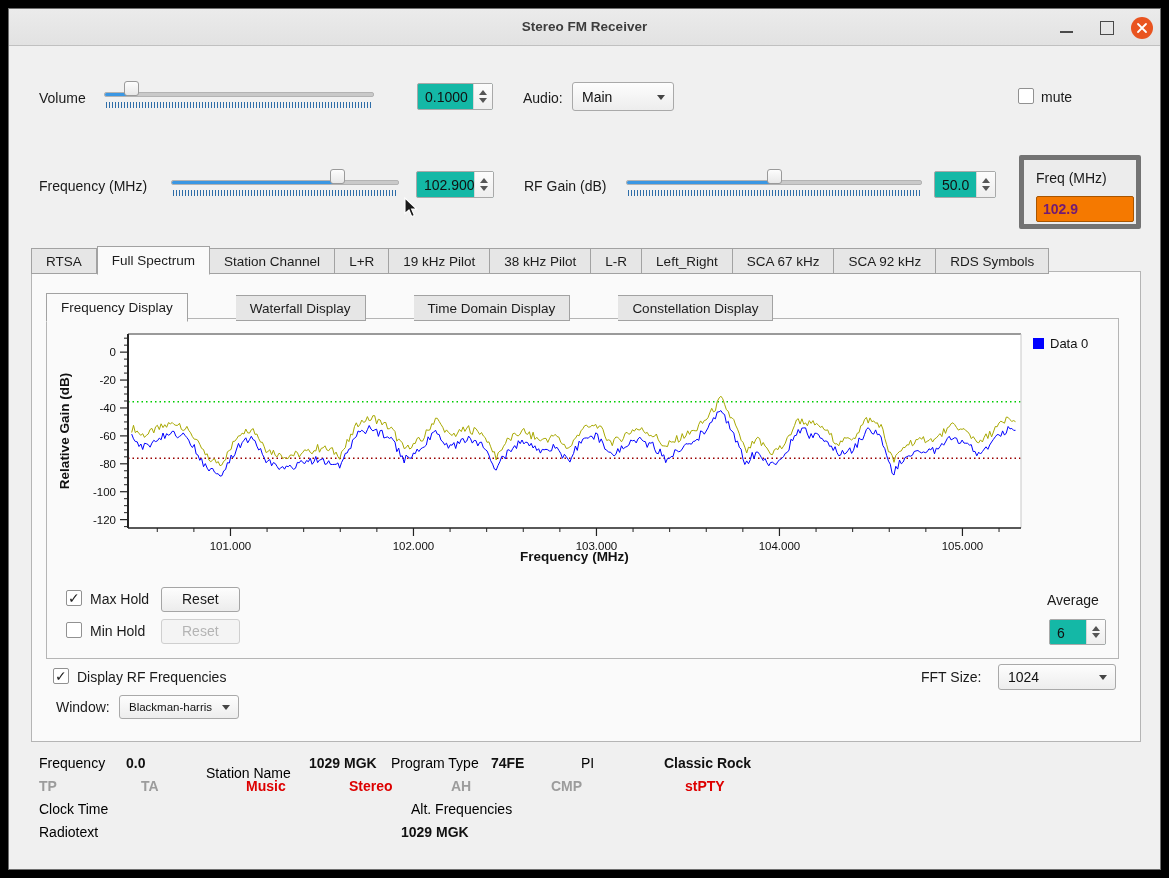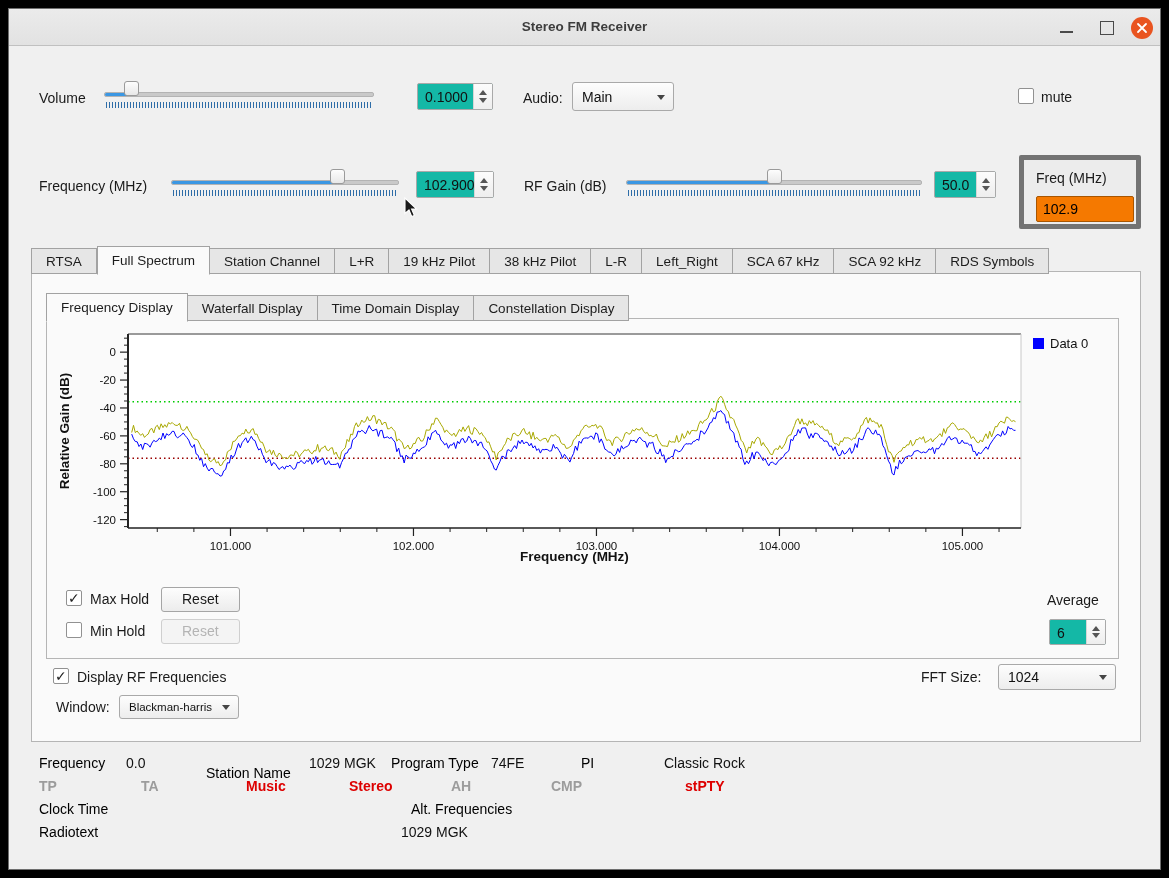--- a/index.html
+++ b/index.html
@@ -34,39 +34,39 @@
   .combo.small .val { font-size:11.5px; }
   .combo .arrow { position:absolute; right:8px; top:50%; margin-top:-2px; width:0; height:0; border-left:4.5px solid transparent; border-right:4.5px solid transparent; border-top:5px solid #444; }
   .checkbox { position:absolute; width:16px; height:16px; background:#fff; border:1px solid #919191; border-radius:2px; }
   .checkbox.checked::after { content:"\2713"; position:absolute; left:1px; top:-1px; font-size:14px; font-weight:bold; color:#222; }
   .btn { position:absolute; height:25px; background:linear-gradient(#fdfdfd,#ececec); border:1px solid #a5a5a5; border-radius:3px; font-size:14px; color:#1a1a1a; text-align:center; line-height:23px; padding:0 20px; }
   .btn.disabled { color:#b4b4b4; border-color:#cfcfcf; background:#f4f4f4; }
 
   
   .freq-panel { position:absolute; left:1010px; top:146px; width:122px; height:74px; background:#ececec; border:5px solid #737373; border-radius:2px; }
   .freq-panel .plabel { position:absolute; left:12px; top:10px; font-size:14px; color:#1a1a1a; }
-  .freq-panel .orange { position:absolute; left:12px; top:36px; width:98px; height:26px; background:#f57900; border:1px solid #a85500; border-radius:2px; font-size:14px; font-weight:normal; color:#000000; line-height:24px; padding-left:6px; }
+  .freq-panel .orange { position:absolute; left:12px; top:36px; width:98px; height:26px; background:#f57900; border:1px solid #a85500; border-radius:2px; font-size:14px; font-weight:bold; color:#701a75; line-height:24px; padding-left:6px; }
 
   
   .tabstrip { position:absolute; display:flex; align-items:flex-end; z-index:3; }
   .tabstrip .tab { height:26px; line-height:25px; padding:0 14px; font-size:13.5px; color:#1c1c1c; background:#e6e6e6; border:1px solid #a2a2a2; border-left-width:0; white-space:nowrap; }
   .tabstrip .tab:first-child { border-left-width:1px; }
   .tabstrip .tab.selected { height:29px; line-height:27px; background:#fafafa; border-left-width:1px; border-bottom:1px solid #fafafa; margin-bottom:-1px; }
   .outer-tabs { left:22px; top:237px; }
   .pane { position:absolute; background:#fafafa; border:1px solid #b5b5b5; }
   .outer-pane { left:22px; top:262px; width:1110px; height:471px; }
-  .inner-tabs { left:37px; top:284px; }
+  .inner-tabs { left:37px; top:284px;gap:48px; }
   .inner-pane { left:37px; top:309px; width:1073px; height:341px; }
 
   .chart-wrap { position:absolute; left:34px; top:307px; width:1076px; height:266px; }
 
   .average-lbl { left:1038px; top:583px; }
   .rds { position:absolute; left:0; top:0; }
   .rds span { position:absolute; font-size:14px; white-space:nowrap; }
-  .rds .v { font-weight:normal; color:#111; }
+  .rds .v { font-weight:bold; color:#111; }
   .rds .dim { color:#9c9c9c; font-weight:bold; }
   .rds .red { color:#dd0000; font-weight:bold; }
 
   .cursor { position:absolute; left:395px; top:188px; z-index:9; }
 </style>
 </head>
 <body>
 
 <div class="window">
 

